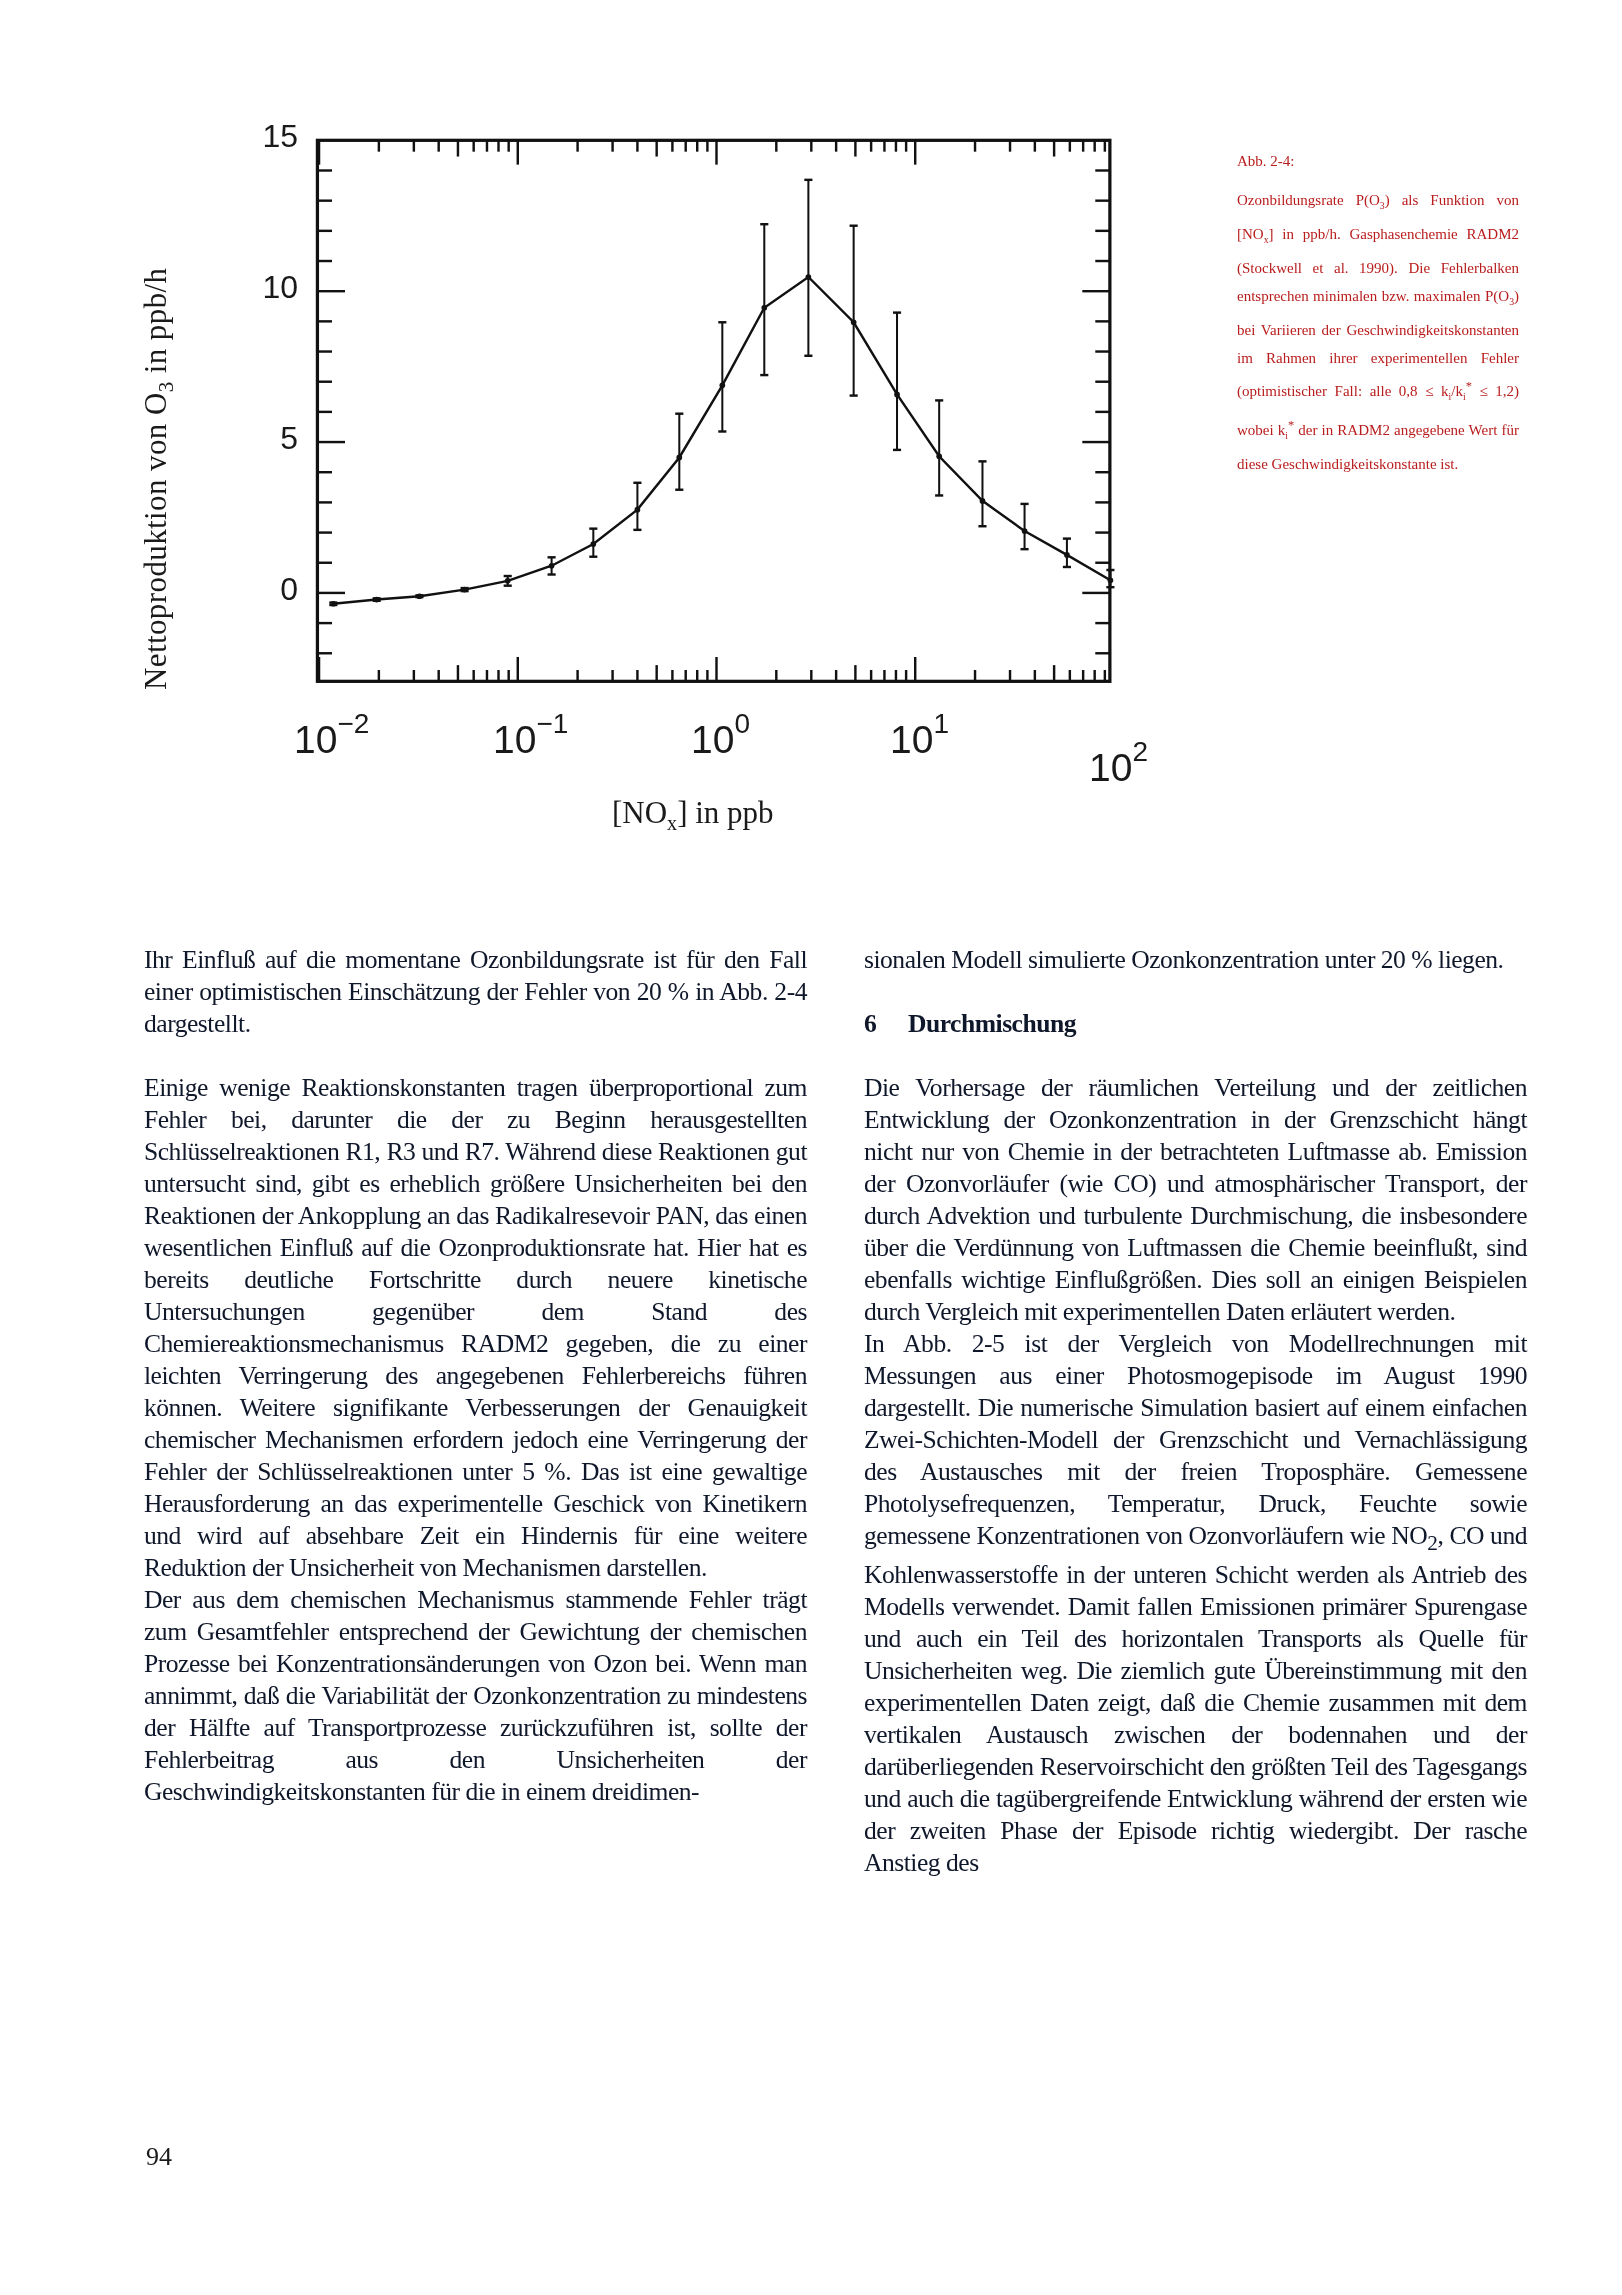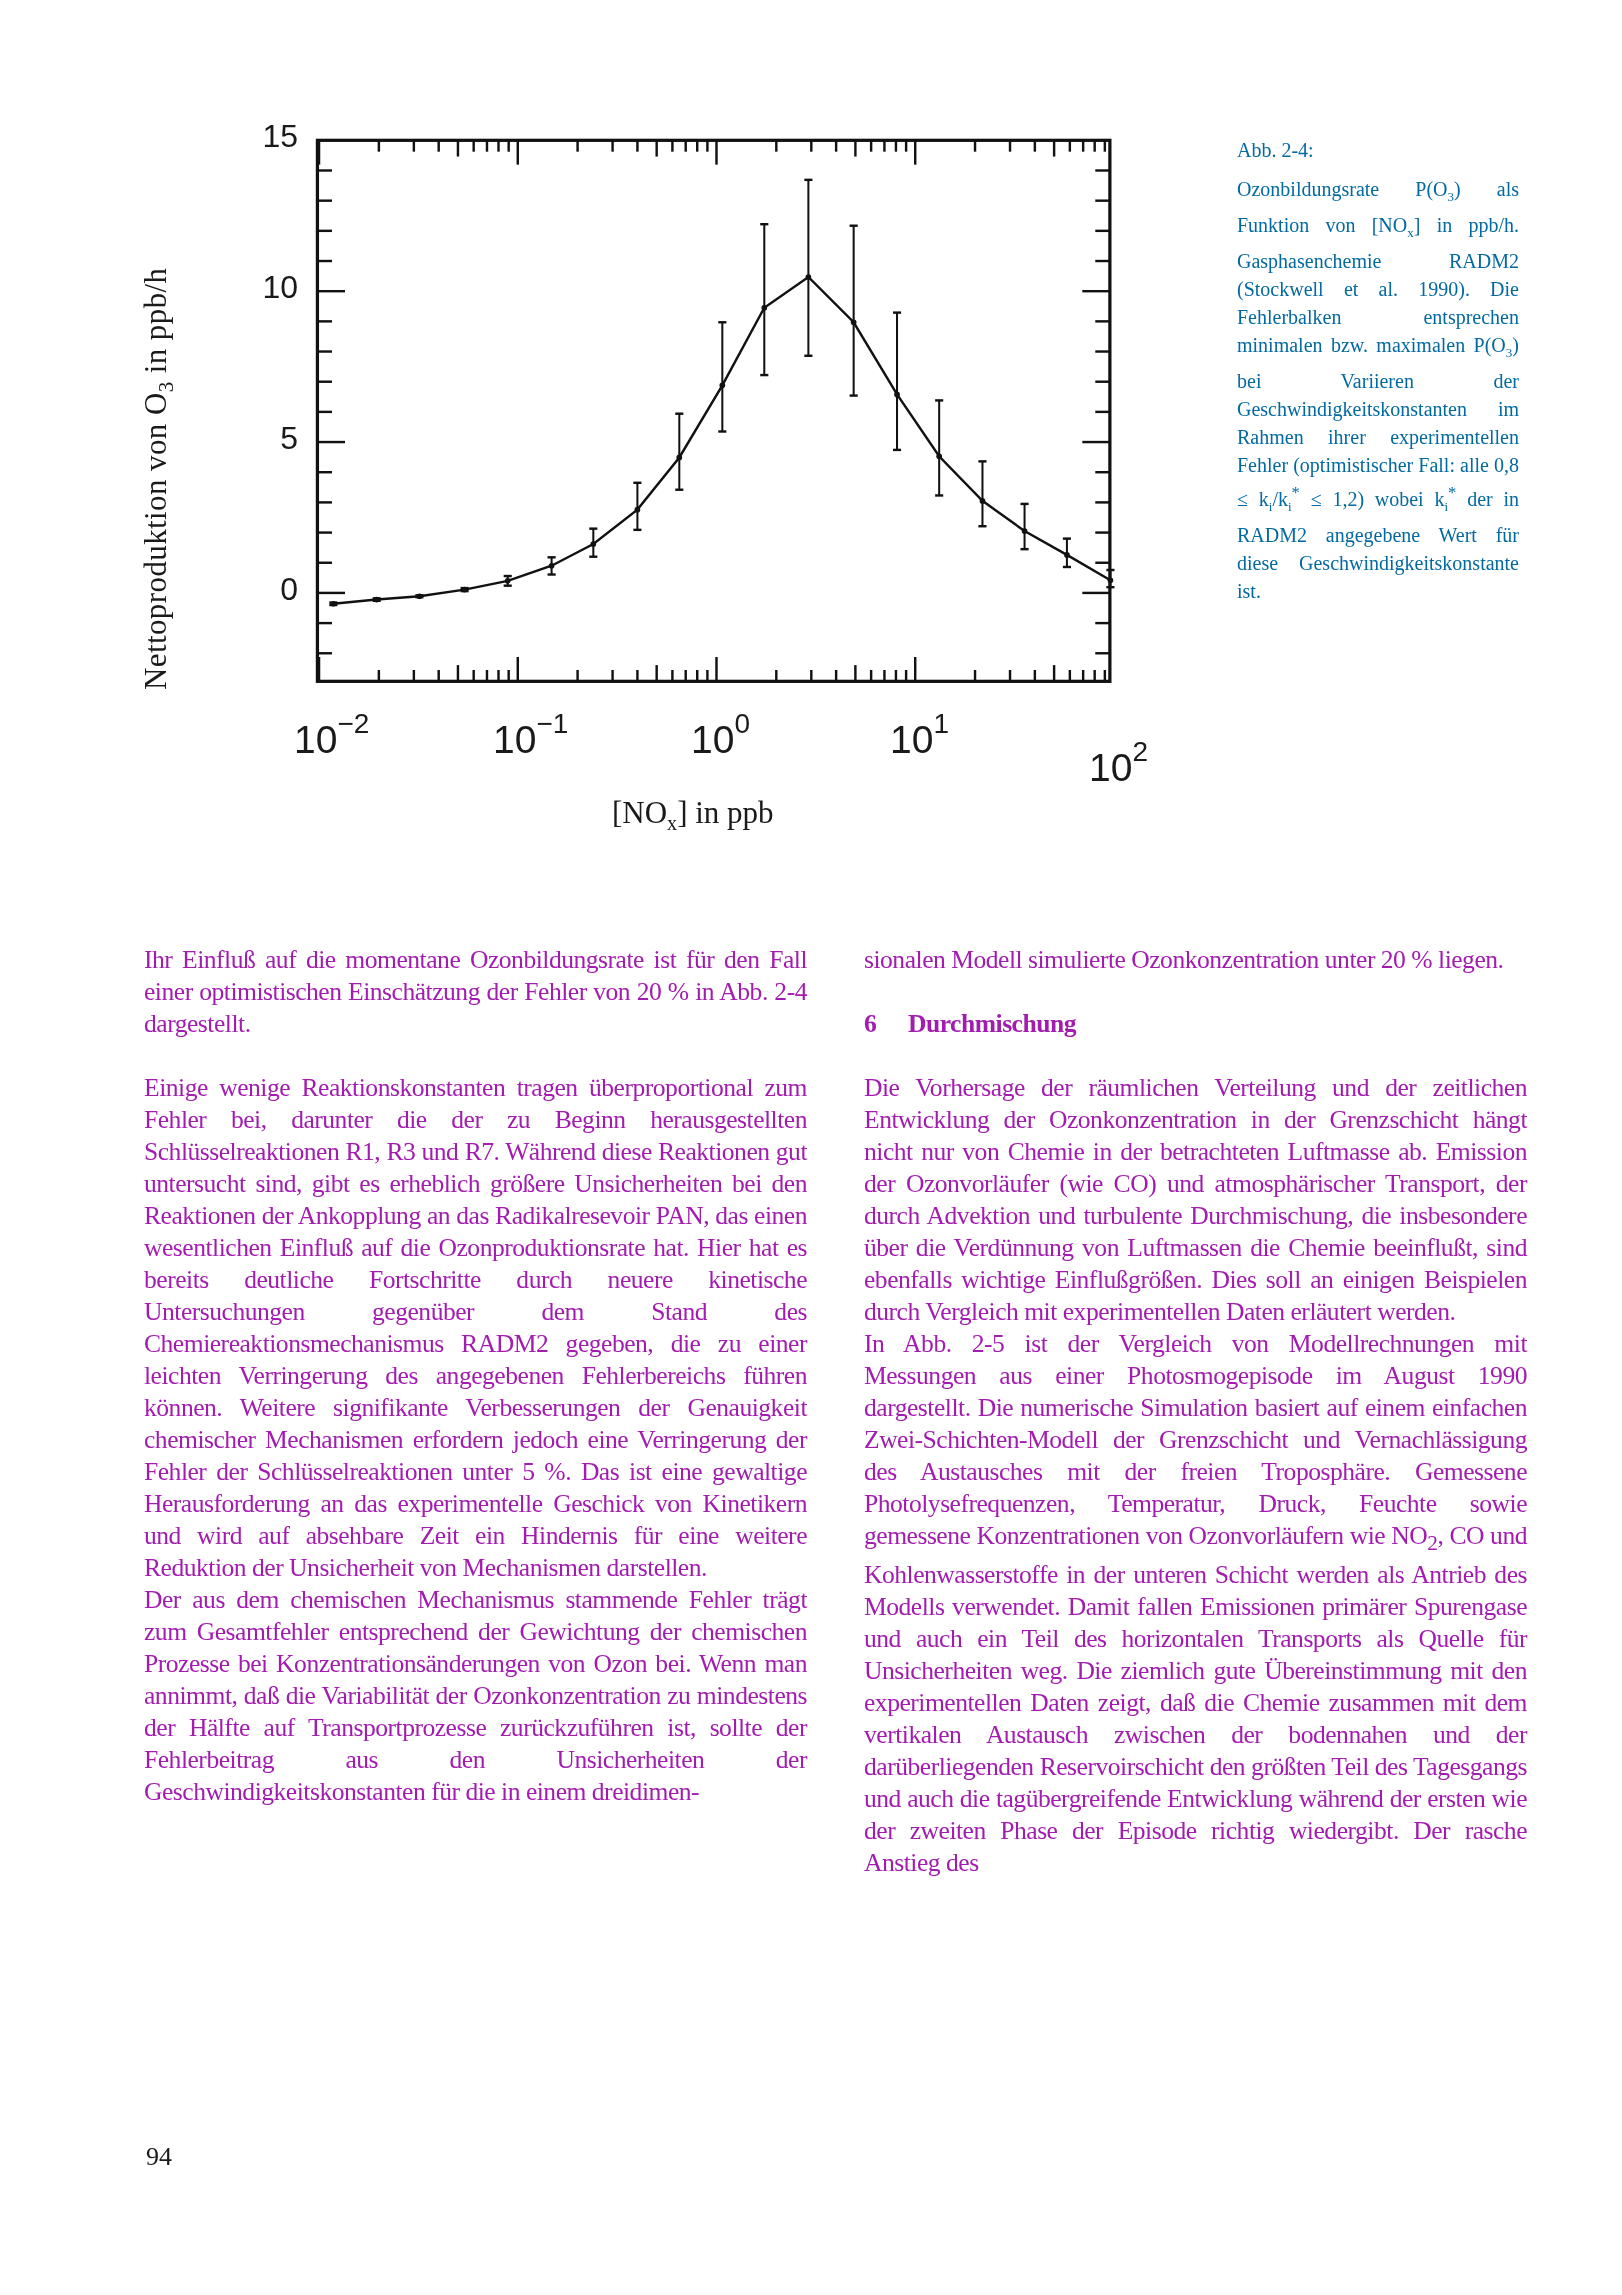--- a/index.html
+++ b/index.html
@@ -9,25 +9,25 @@
   
   #figure { position: absolute; left: 0; top: 0; width: 1201px; height: 876px; }
   .ylabel { position: absolute; left: 138px; top: 690px; transform-origin: 0 0; transform: rotate(-90deg);
             font-family: "Liberation Serif", serif; font-size: 31px; white-space: nowrap; letter-spacing: 0.4px; }
   .ytick-label { position: absolute; font-family: "Liberation Sans", sans-serif; font-size: 32px; text-align: right; width: 97px; }
   .xtick-label { position: absolute; font-family: Liberation Sans, sans-serif; font-size: 39px; white-space: nowrap; }
   .xtick-label sup { font-size: 28px; position: relative; top: -6.5px; }
   .xlabel { position: absolute; left: 596px; top: 795px; font-size: 31px; white-space: nowrap; margin-left: 16px; }
   .xlabel sub, .caption sub, .body sub { font-size: 0.65em; }
   
-  .caption { position: absolute; left: 1237px; top: 136px; width: 282px; font-size: 20px; line-height: 28px; text-align: justify; color: #0369a1; }
+  .caption { position: absolute; left: 1237px; top: 147px; width: 282px; font-size: 15px; line-height: 28px; text-align: justify; color: #b91c1c; }
   .caption .cap-title { display: block; margin-bottom: 11.4px; }
   
   .col { position: absolute; top: 944px; width: 663px; font-family: "Liberation Serif", serif; font-size: 25.6px;
-         line-height: 32px; text-align: justify; color: #a21caf; letter-spacing: -0.5px; }
+         line-height: 32px; text-align: justify; color: #0f172a; letter-spacing: -0.5px; }
   .col p { margin: 0; }
   .col .gap { height: 32px; }
   .col-left { left: 144px; }
   .col-right { left: 864px; }
   .heading { font-weight: bold; margin: 0; }
   .heading .num { display: inline-block; width: 44px; }
   .pageno { position: absolute; left: 146px; top: 2142px; font-size: 26px; }
 </style>
 </head>
 <body>

